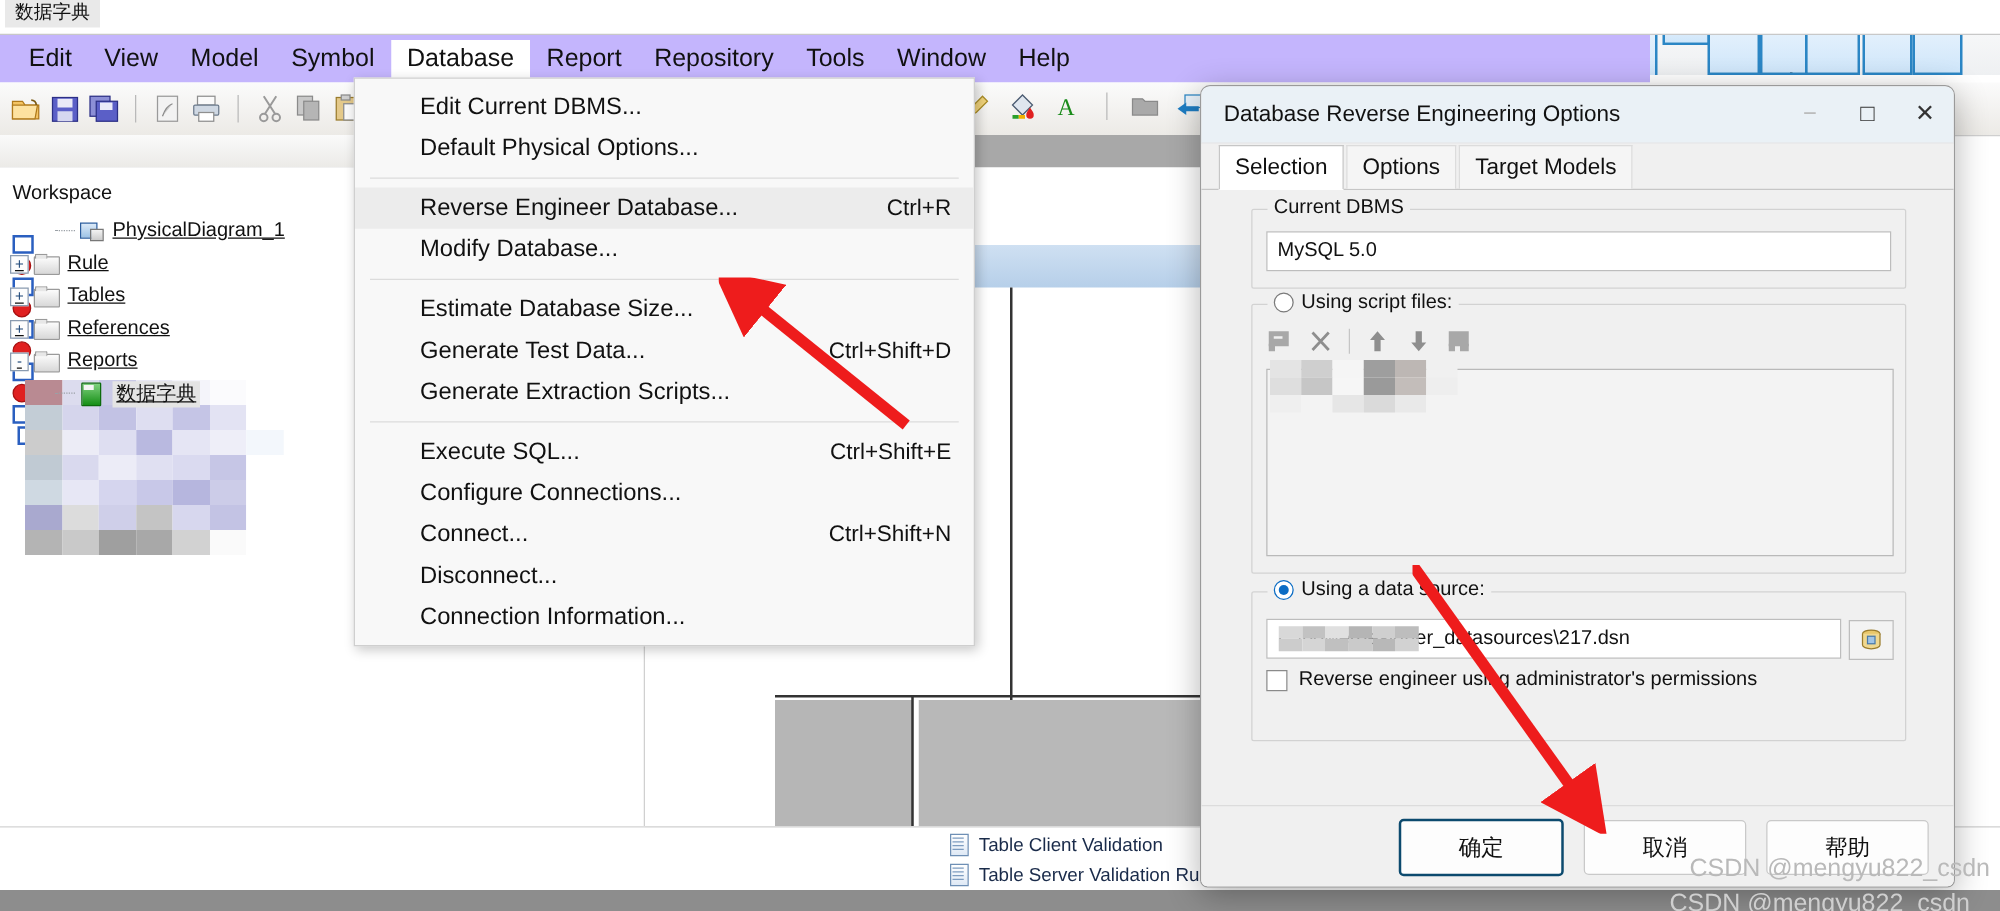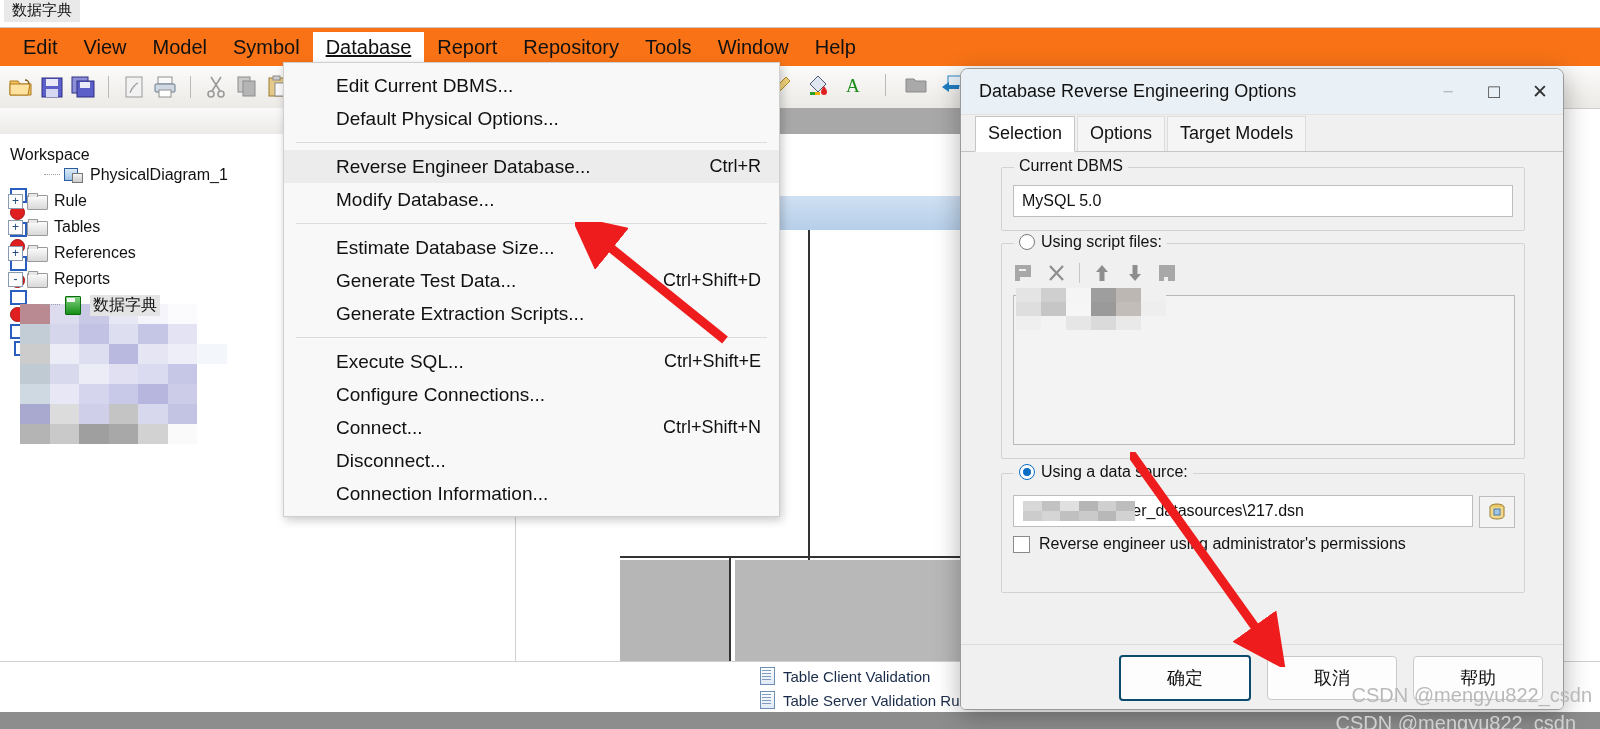--- a/index.html
+++ b/index.html
@@ -23,41 +23,41 @@
 
   
   .bgdiagram{position:absolute;left:950px;top:0;width:650px;height:60px;
      background:linear-gradient(#fdfdfd,#eef0f2);overflow:hidden;}
   .bgbox{position:absolute;border:2px solid #2b86c5;background:linear-gradient(#eaf4fd,#cfe6fa);}
   .bgbox .hdr{height:7px;background:linear-gradient(#f2f7fb,#c9dced);border-bottom:1px solid #2b86c5;
       background-image:repeating-linear-gradient(90deg,#8aa4b8 0 2px,transparent 2px 4px);}
   .vline{position:absolute;width:2px;background:#222;}
 
   
-  .menubar{position:absolute;left:0;top:28px;width:1600px;height:38px;background:#f97316;}
+  .menubar{position:absolute;left:0;top:28px;width:1320px;height:38px;background:#c4b5fd;}
   .menubar-inner{display:flex;align-items:center;height:38px;padding-left:10px;}
   .menu-item{padding:4px 13px;font-size:20px;color:#111;cursor:default;white-space:nowrap;}
-  .menu-item.open{background:#ffffff;color:#111;text-decoration:underline;}
+  .menu-item.open{background:#ffffff;color:#111;}
 
   
   .toolbar{position:absolute;left:0;top:66px;width:1600px;height:42px;
       background:linear-gradient(#fbfbfb,#eceae6);border-bottom:1px solid #cfcfcf;}
   .tb-inner{display:flex;align-items:center;height:42px;padding-left:8px;gap:5px;}
   .tbicon{width:26px;height:26px;position:relative;display:inline-block;}
   .tbsep{width:1px;height:22px;background:#b9b9b9;margin:0 7px;}
 
   
   .toolbar2{position:absolute;left:0;top:108px;width:515px;height:26px;
       background:linear-gradient(#fafafa,#ebeae7);border-bottom:1px solid #d2d2d2;}
 
   
   .wspanel{position:absolute;left:0;top:134px;width:515px;height:527px;background:#ffffff;
       border-right:1px solid #d0d0d0;}
   .ws-title{position:absolute;left:10px;top:12px;font-size:16px;color:#111;}
-  .tree{position:absolute;left:8px;top:28px;width:420px;}
+  .tree{position:absolute;left:8px;top:38px;width:420px;text-decoration:underline;}
   .trow{display:flex;align-items:center;height:26px;font-size:16px;color:#111;white-space:nowrap;}
   .expander{width:15px;height:15px;border:1px solid #8a9bb0;background:#fdfdfd;
       display:inline-flex;align-items:center;justify-content:center;font-size:12px;line-height:1;
       color:#20497a;margin-right:4px;box-sizing:border-box;}
   .dots{width:16px;height:1px;border-top:1px dotted #9aa0a6;margin-right:3px;}
   .folder{width:20px;height:16px;margin-right:7px;position:relative;}
   .folder:before{content:"";position:absolute;left:0;top:2px;width:19px;height:13px;
       background:linear-gradient(#fcfcfc,#d8d8d8);border:1px solid #9a9a9a;border-radius:1px;}
   .folder:after{content:"";position:absolute;left:1px;top:0px;width:8px;height:3px;
       background:#e7e7e7;border:1px solid #9a9a9a;border-bottom:none;border-radius:1px 1px 0 0;}

